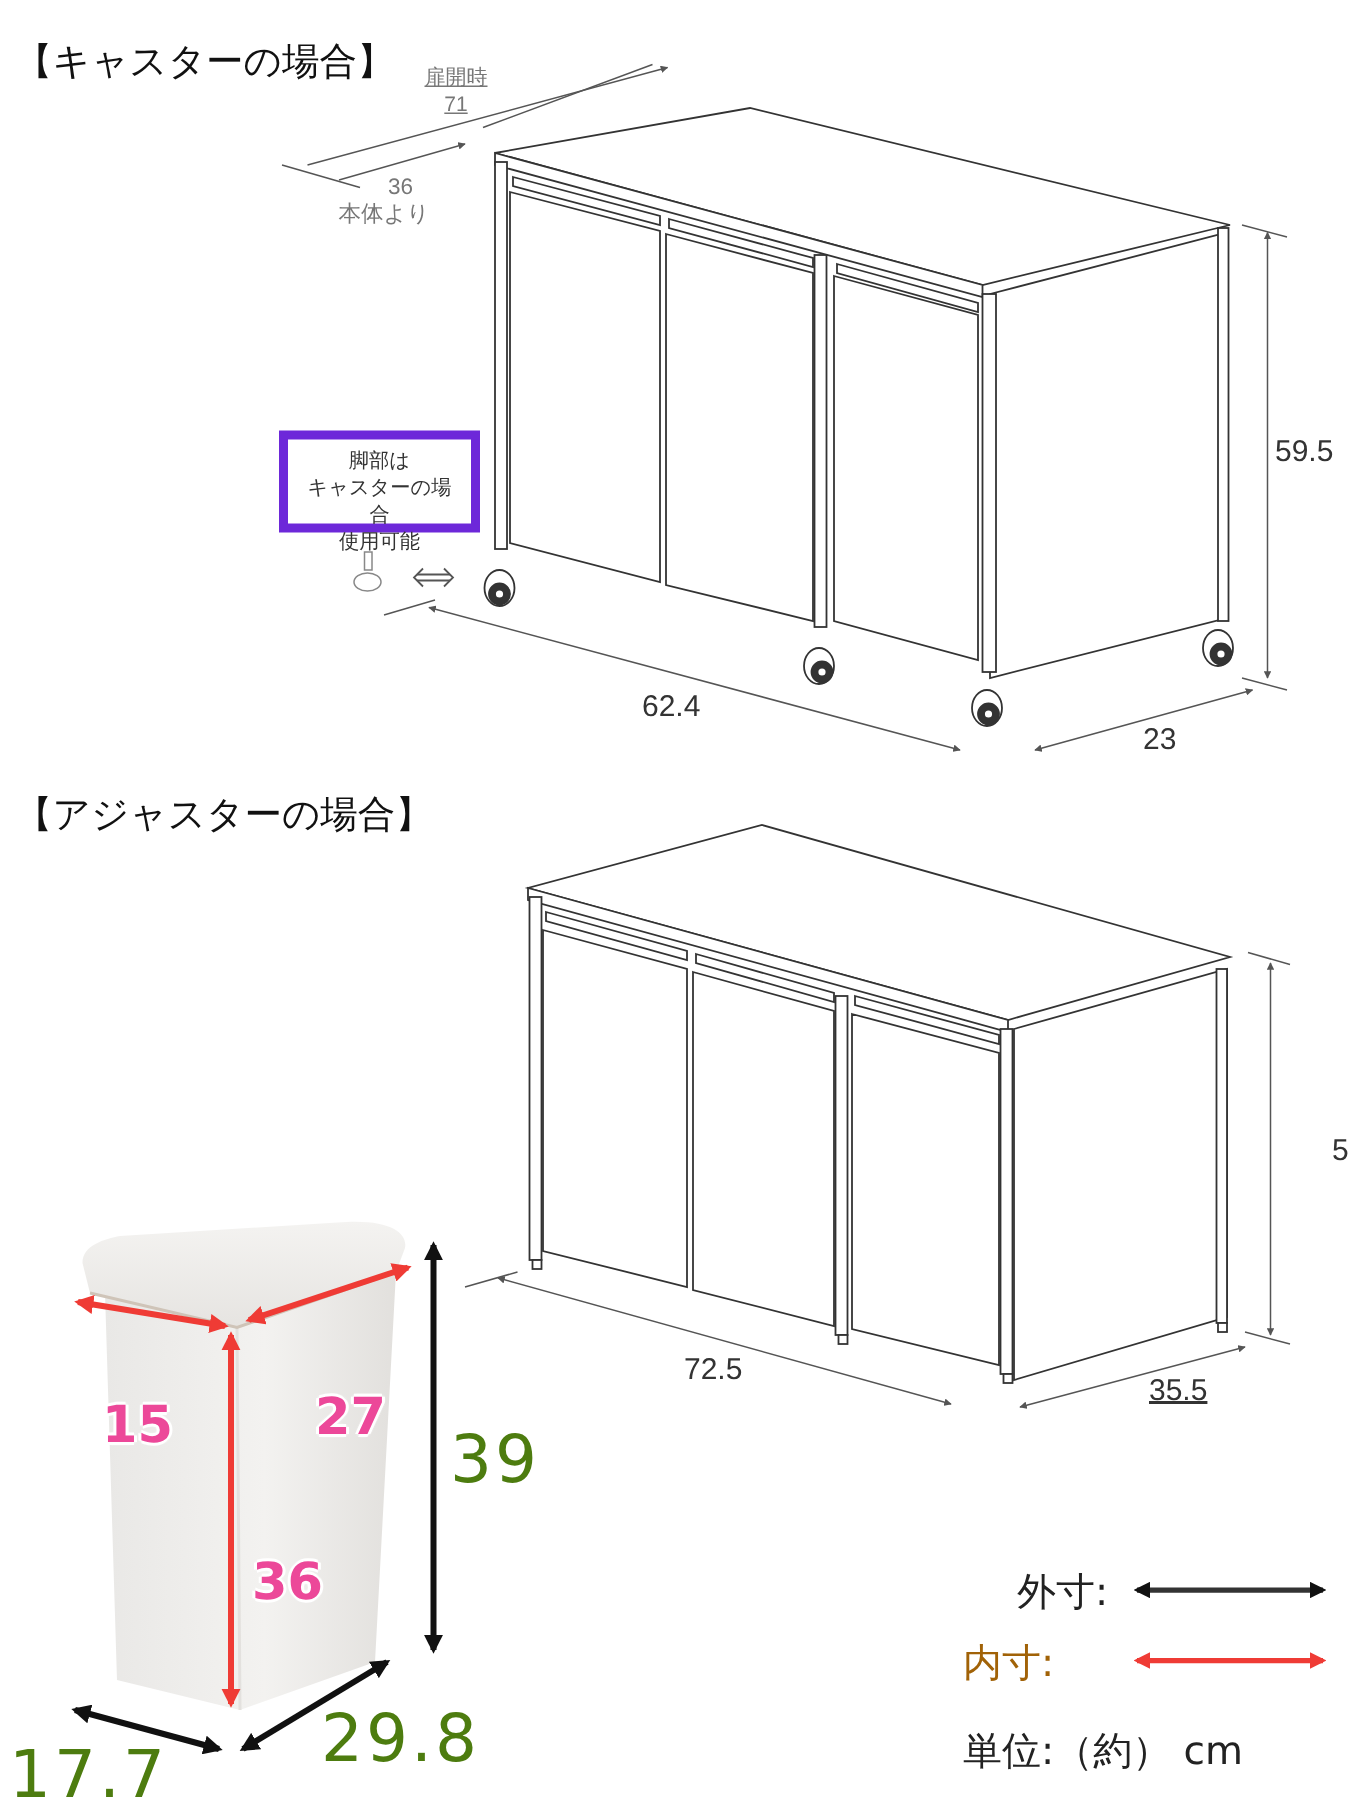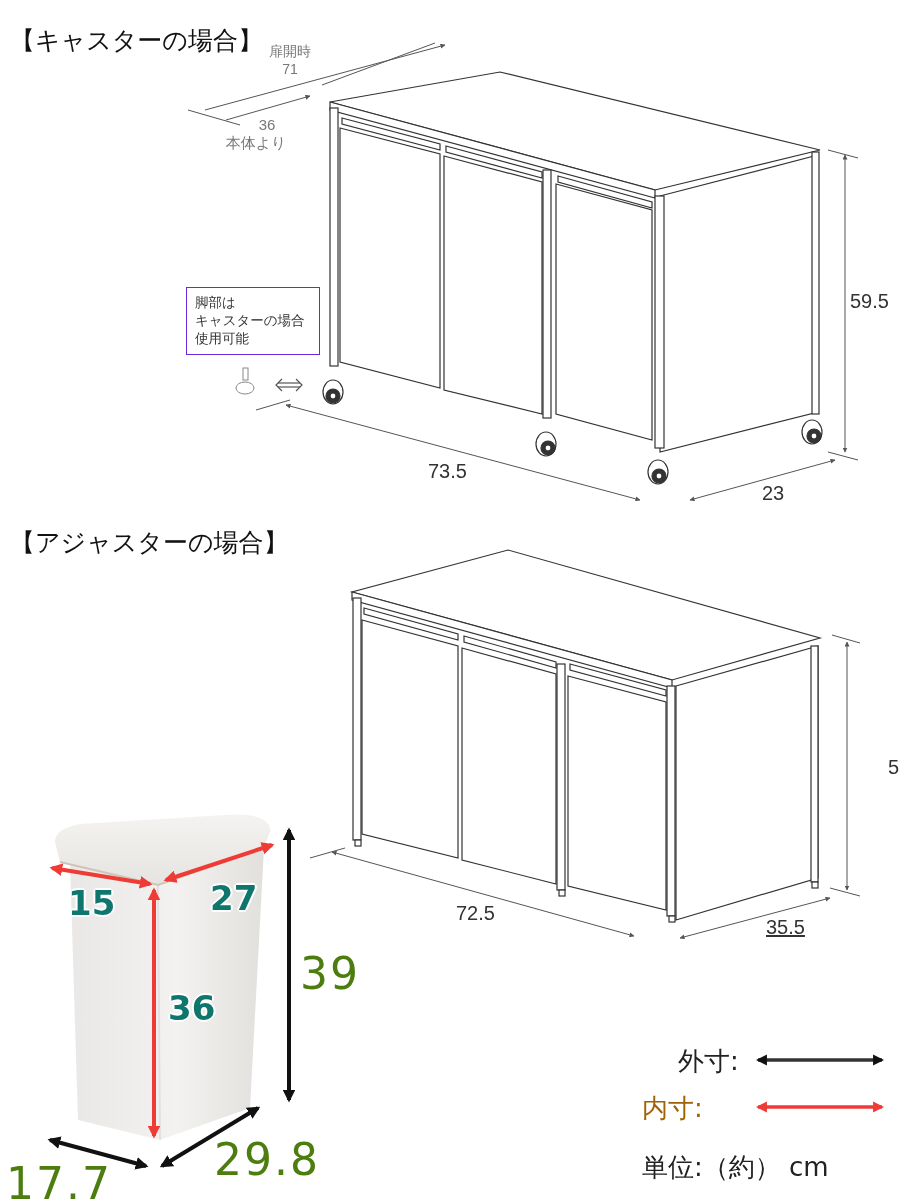--- a/index.html
+++ b/index.html
@@ -1,24 +1,24 @@
 <!DOCTYPE html>
 <html><head>
 <meta charset="utf-8">
 <style>
   html, body { margin:0; padding:0; background:#fff; }
   body { width:900px; height:1200px; position:relative; overflow:hidden;
          font-family:"DejaVu Sans","Liberation Sans",sans-serif; color:#222; }
-  .abs { position:absolute; }
+  .abs { position:absolute;text-align:center; }
   .section-title { font-size:25px; color:#111; letter-spacing:0px; white-space:nowrap; }
   .dim-light { font-family:"Liberation Sans",sans-serif; color:#777; font-size:14px; text-align:center; line-height:18px; }
   .dim { font-family:"Liberation Sans",sans-serif; color:#333; font-size:20px; }
-  .note-box { border:1px solid #6d28d9; background:#fff; font-size:13.5px; line-height:18px; color:#333; padding:5px 8px; box-sizing:border-box; }
-  .bin-num { font-family:"DejaVu Sans",sans-serif; font-weight:bold; font-size:34px; color:#0f766e;
-             -webkit-text-stroke:0px; text-shadow: 0 0 3px #fff, 0 0 3px #fff, 0 0 3px #fff, 2px 0 0 #fff,-2px 0 0 #fff,0 2px 0 #fff,0 -2px 0 #fff; }
+  .note-box { border:6px solid #6d28d9; background:#fff; font-size:13.5px; line-height:18px; color:#333; padding:5px 8px; box-sizing:border-box; }
+  .bin-num { font-family:"DejaVu Sans",sans-serif; font-weight:bold; font-size:34px; color:#ec4899;
+             -webkit-text-stroke:0px; text-shadow: 0 0 3px #fff, 0 0 3px #fff, 0 0 3px #fff, 2px 0 0 #fff,-2px 0 0 #fff,0 2px 0 #fff,0 -2px 0 #fff; margin-top: 47px; }
   .bin-dim { font-family:"DejaVu Sans",sans-serif; font-size:44px; color:#4d7c0f; letter-spacing:2px; }
   .legend-label { font-size:26px; color:#222; white-space:nowrap; }
   .legend-label.red { color:#a16207; }
   svg { position:absolute; left:0; top:0; }
 </style>
 </head>
 <body>
 
 <svg width="900" height="1200" viewBox="0 0 900 1200">
   <defs>
@@ -147,37 +147,37 @@
   </g>
 
   <g stroke-width="3.5" fill="none">
     <line x1="758" y1="1060" x2="882" y2="1060" stroke="#333" marker-start="url(#arrB)" marker-end="url(#arrB)"></line>
     <line x1="758" y1="1107" x2="882" y2="1107" stroke="#ef3b35" marker-start="url(#arrR)" marker-end="url(#arrR)"></line>
   </g>
 </svg>
 
 <div class="abs section-title" style="left:10px;top:24px;">【キャスターの場合】</div>
 
-<div class="abs dim-light" style="left:262px;top:42px;width:56px;">
+<div class="abs dim-light" style="left:276px;top:42px;width:56px;text-decoration:underline;">
   <div>扉開時</div>
   <div>71</div>
 </div>
 
 <div class="abs dim-light" style="left:218px;top:116px;width:76px;font-size:15px;">
   <div style="padding-left:22px;">36</div>
   <div>本体より</div>
 </div>
 
 <div class="abs note-box" style="left:186px;top:287px;width:134px;height:68px;">
   <div>脚部は</div>
   <div>キャスターの場合</div>
   <div>使用可能</div>
 </div>
 
-<div class="abs dim" style="left:428px;top:460px;">73.5</div>
+<div class="abs dim" style="left:428px;top:460px;">62.4</div>
 <div class="abs dim" style="left:762px;top:482px;">23</div>
 <div class="abs dim" style="left:850px;top:290px;">59.5</div>
 
 <div class="abs section-title" style="left:10px;top:526px;">【アジャスターの場合】</div>
 
 <div class="abs dim" style="left:456px;top:902px;">72.5</div>
 <div class="abs dim" style="left:766px;top:916px;text-decoration:underline;">35.5</div>
 <div class="abs dim" style="left:888px;top:756px;">55</div>
 
 <div class="abs bin-num" style="left:68px;top:883px;">15</div>

